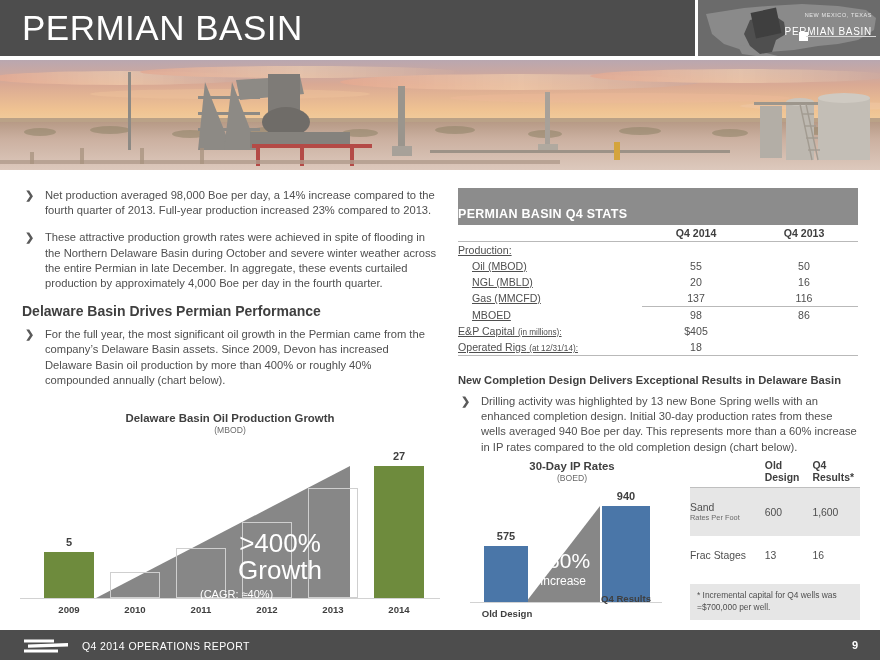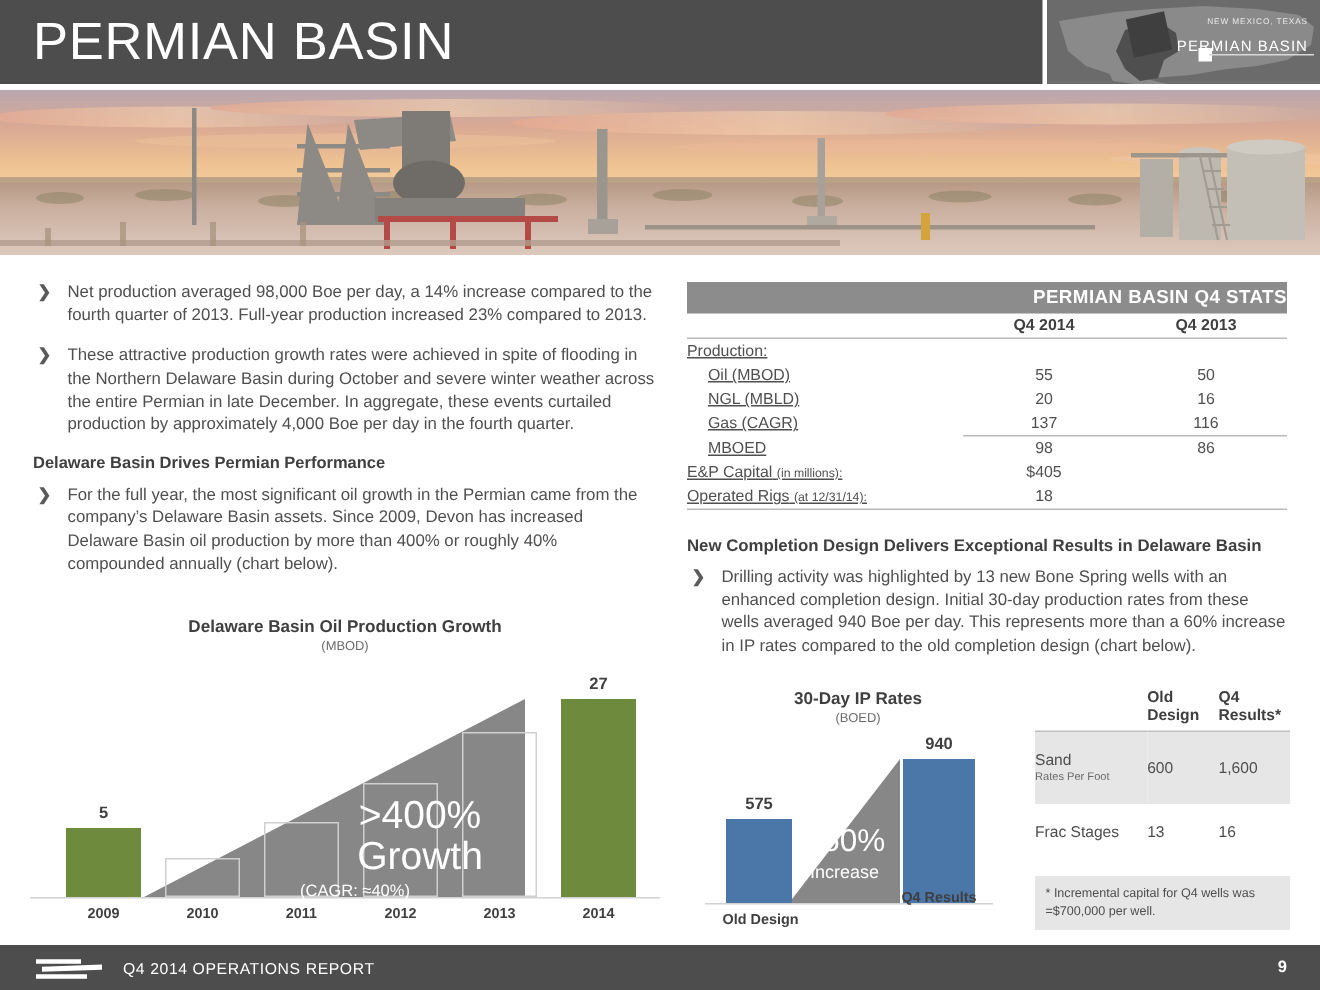--- a/index.html
+++ b/index.html
@@ -39,29 +39,29 @@
   
   .bullet-row{display:flex;margin-bottom:12px;}
   .bullet-glyph{
     flex:0 0 20px;font-size:11px;color:#5a5a5a;font-weight:bold;
     line-height:15px;padding-left:3px;
   }
   .bullet-text{font-size:11.2px;line-height:15.2px;color:#4f4f4f;}
 
   .left-col{position:absolute;left:22px;top:188px;width:415px;}
   .section-head{
-    font-size:11px;font-weight:bold;color:#3f3f3f;margin:6px 0 8px 0;
+    font-size:14px;font-weight:bold;color:#3f3f3f;margin:6px 0 8px 0;
   }
 
   
   .right-col{position:absolute;left:458px;top:188px;width:400px;}
   .stats-title{
-    background:#8c8c8c;color:#ffffff;text-align:right;
+    background:#8c8c8c;color:#ffffff;text-align:left;
     font-size:12.5px;font-weight:bold;letter-spacing:.3px;
-    padding:3px 0 4px 0;
+    padding:19px 0 4px 0;
   }
   table.stats{width:100%;border-collapse:collapse;font-size:10.6px;color:#4f4f4f;}
   table.stats td,table.stats th{padding:2px 0;}
   table.stats th{font-weight:bold;font-size:10.6px;color:#3f3f3f;text-align:center;}
   .col-label{text-align:left;width:46%;text-decoration:underline;}
   .col-num{text-align:center;width:27%;}
   .indent{padding-left:14px !important;}
   .rule-head td,.rule-head th{border-bottom:1px solid #b9b9b9;}
   .rule-sub .col-num{border-bottom:1px solid #b9b9b9;}
   .rule-bottom td{border-bottom:1px solid #b9b9b9;}
@@ -293,21 +293,21 @@
         <td class="col-label indent">Oil (MBOD)</td>
         <td class="col-num">55</td>
         <td class="col-num">50</td>
       </tr>
       <tr>
         <td class="col-label indent">NGL (MBLD)</td>
         <td class="col-num">20</td>
         <td class="col-num">16</td>
       </tr>
       <tr class="rule-sub">
-        <td class="col-label indent">Gas (CAGR)</td>
+        <td class="col-label indent">Gas (MMCFD)</td>
         <td class="col-num">137</td>
         <td class="col-num">116</td>
       </tr>
       <tr>
         <td class="col-label indent">MBOED</td>
         <td class="col-num">98</td>
         <td class="col-num">86</td>
       </tr>
       <tr>
         <td class="col-label"><span>E&amp;P Capital</span> <span class="small-note">(in millions):</span></td>

